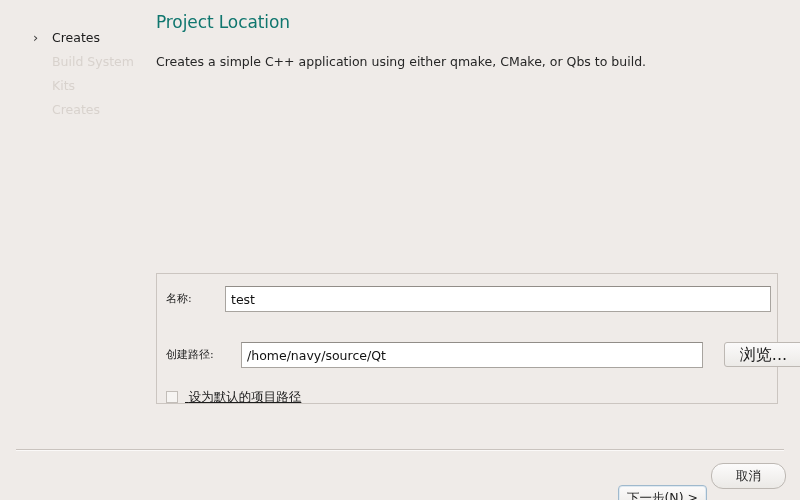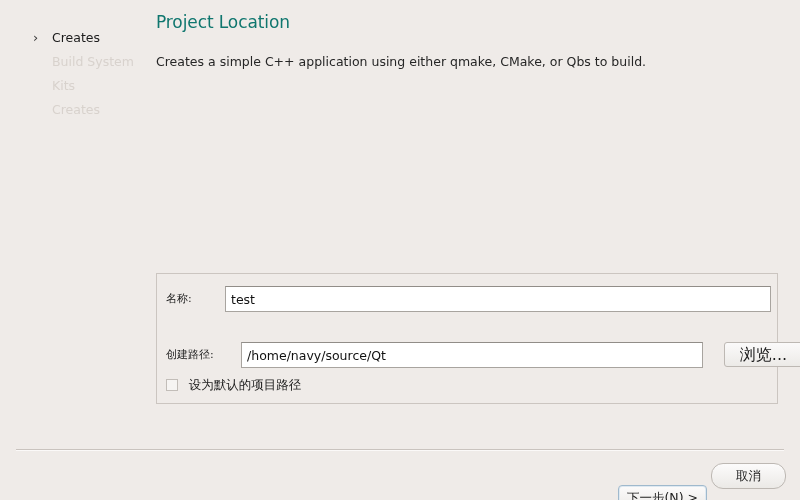--- a/index.html
+++ b/index.html
@@ -142,24 +142,25 @@
     color: #1a1a1a;
     text-align: center;
     line-height: 23px;
     white-space: nowrap;
     margin-left: 32px;
   }
 
   .checkbox-wrap {
     position: absolute;
     left: 9px;
-    top: 0;
+    top: 12px;
     height: 20px;
     line-height: 20px;
     white-space: nowrap;
+    text-decoration: underline;
   }
   .checkbox-box {
     display: inline-block;
     width: 12px;
     height: 12px;
     box-sizing: border-box;
     border: 1px solid #c2bdb8;
     background: #f6f4f2;
     vertical-align: -2px;
     margin-right: 7px;

